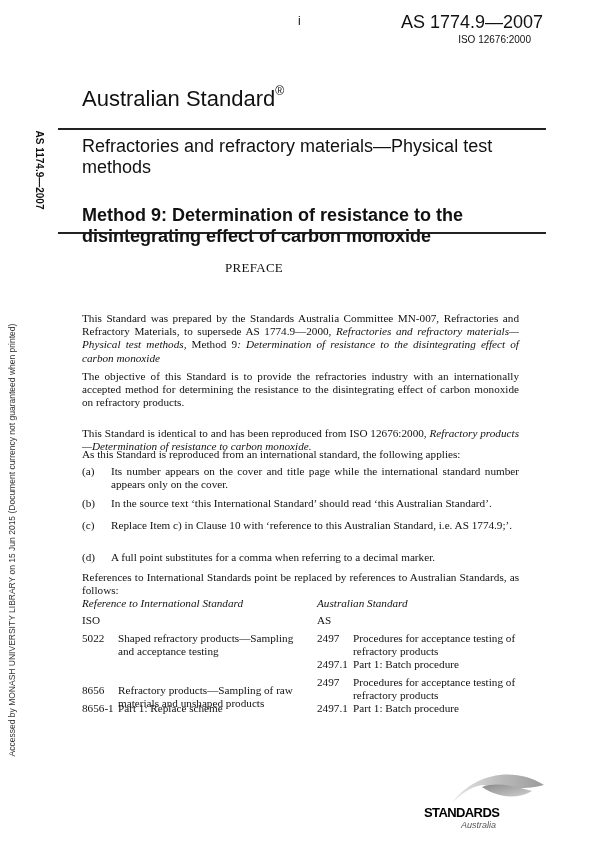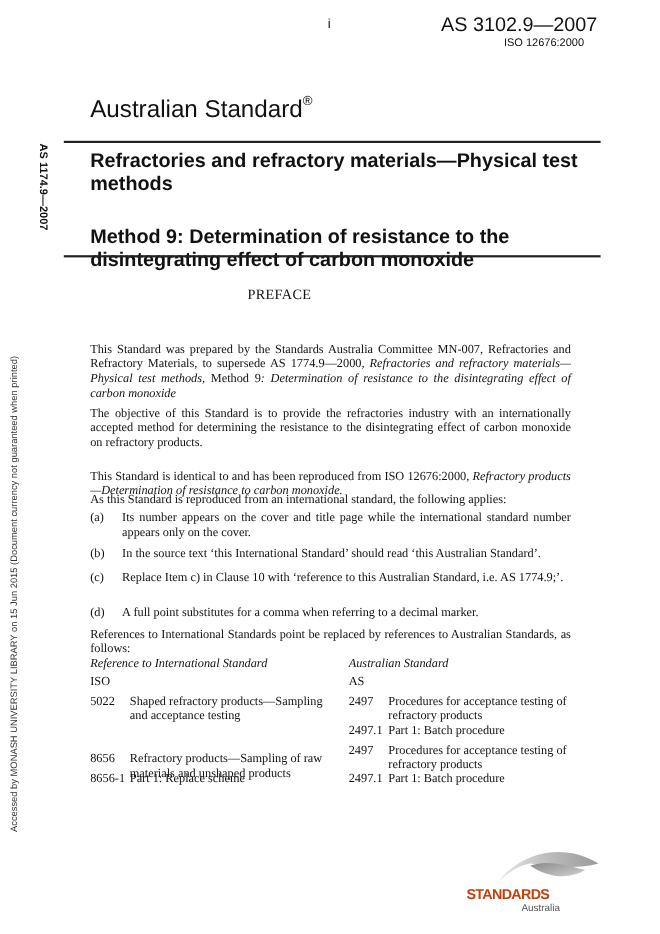--- a/index.html
+++ b/index.html
@@ -13,21 +13,21 @@
   .iso-num { right:69px; top:34px; font-size:10px; }
   .brand { left:82px; top:86px; font-size:22px; }
   .brand sup { font-size:12px; vertical-align:top; position:relative; top:-2px; }
 
   .rule1 { left:58px; top:128px; width:488px; height:2px; background:#222; }
   .rule2 { left:58px; top:232px; width:488px; height:2px; background:#222; }
 
   .spine { left:31px; top:130px; width:16px; height:80px; }
   .spine span { position:absolute; left:50%; top:50%; transform:translate(-50%,-50%) rotate(90deg); white-space:nowrap; font-size:10px; font-weight:bold; }
 
-  .title { left:82px; top:136px; width:460px; font-size:18px; font-weight:bold; line-height:21px; }
+  .title { left:82px; top:136px; width:460px; font-size:18px; font-weight:normal; line-height:21px; }
   .subtitle { left:82px; top:185px; width:460px; font-size:18px; font-weight:bold; line-height:21px;margin-top:20px; }
 
   .preface-head { left:0; width:508px; top:260px; text-align:center; font-size:13px; letter-spacing:0.3px; }
 
   .body { left:82px; width:437px; font-size:11.2px; line-height:13.2px; text-align:justify; }
   .body i { font-style:italic; }
   .p1 { top:312px; }
   .p2 { top:370px; }
   .p3 { top:427px; }
   .p4 { top:448px; }
@@ -47,28 +47,28 @@
   .hdr { font-style:italic; position:absolute; left:0; top:0; white-space:nowrap; }
   .org { position:absolute; left:0; top:17px; }
   .row { position:absolute; left:0; width:100%; }
   .row .num { position:absolute; left:0; top:0; white-space:nowrap; }
   .row .desc { position:absolute; left:36px; top:0; right:0; }
 
   .side-stamp { left:6px; top:260px; width:12px; height:560px; }
   .side-stamp span { position:absolute; left:50%; top:50%; transform:translate(-50%,-50%) rotate(-90deg); white-space:nowrap; font-size:8.5px; color:#333; }
 
   .logo { left:422px; top:765px; width:130px; height:70px; }
-  .logo-text { position:absolute; left:2px; top:40px; font-size:13px; font-weight:bold; letter-spacing:-0.6px; color:#c2410c; }
-  .logo-sub { position:absolute; left:52px; top:55px; font-size:9px; color:#555; }
+  .logo-text { position:absolute; left:2px; top:40px; font-size:13px; font-weight:bold; letter-spacing:-0.6px; color:#000000; }
+  .logo-sub { position:absolute; left:39px; top:55px; font-size:9px; color:#555;font-style:italic; }
 </style>
 </head>
 <body>
 
 <div class="abs sans page-num">i</div>
-<div class="abs sans std-num">AS 3102.9—2007</div>
+<div class="abs sans std-num">AS 1774.9—2007</div>
 <div class="abs sans iso-num">ISO 12676:2000</div>
 
 <div class="abs sans brand"><span>Australian Standard</span><sup>®</sup></div>
 
 <div class="abs rule1"></div>
 
 <div class="abs spine sans">
     <span>AS 1174.9—2007</span>
   </div>
 

